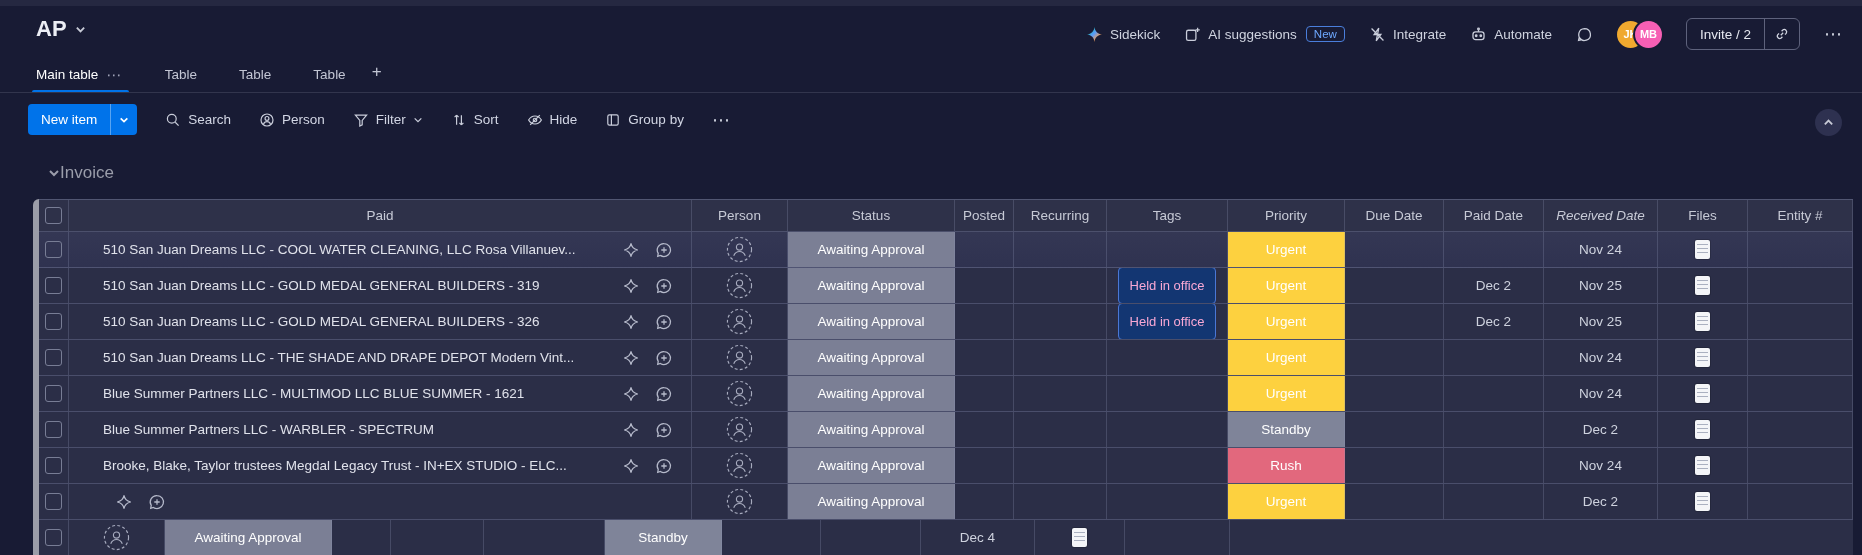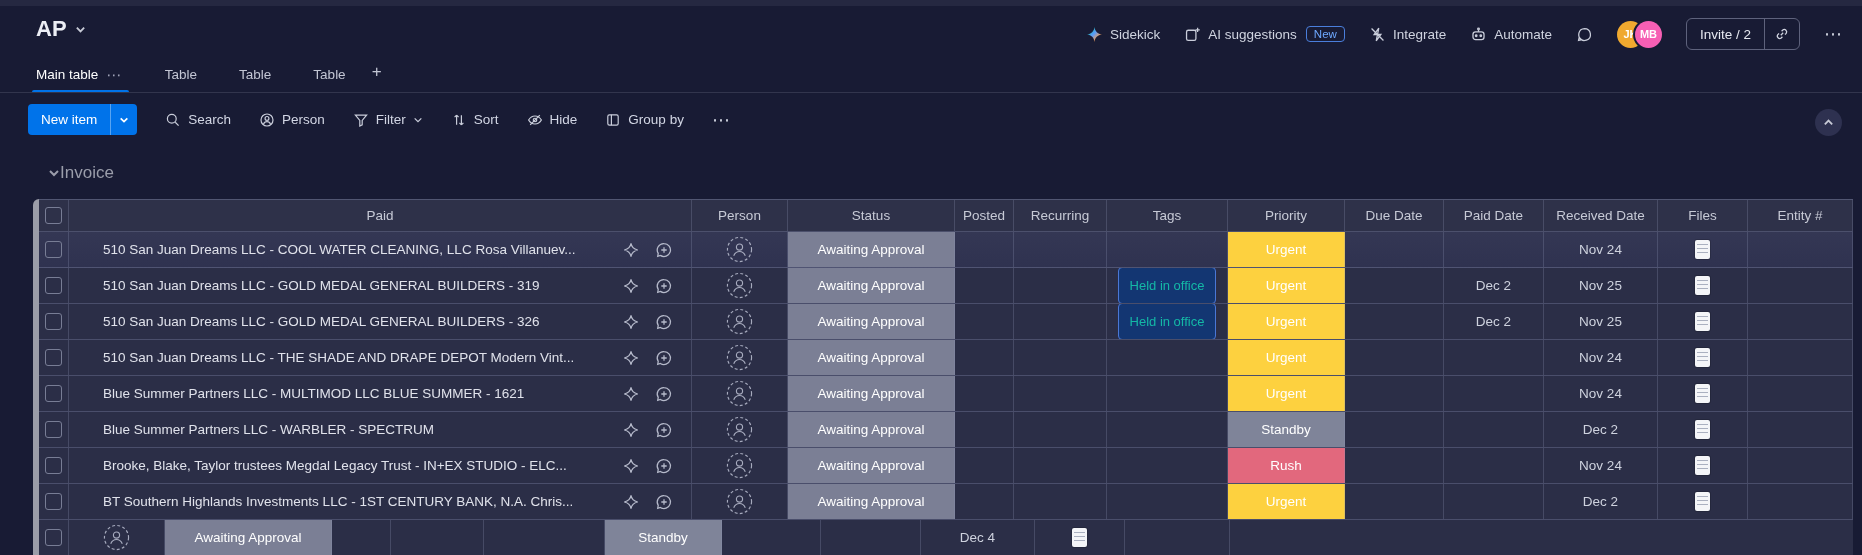--- a/index.html
+++ b/index.html
@@ -70,21 +70,21 @@
           border-right:1px solid rgba(140,146,180,.28); font-size:13.5px; color:#ced2de; overflow:hidden; }
   .trow.header .cell { color:#c7cad6; }
   .cell.cb { justify-content:center; }
   .checkbox { width:17px; height:17px; border:1.5px solid #787d95; border-radius:3px; background:transparent; cursor:pointer; }
   .cell.item { justify-content:flex-start; padding:0 18px 0 34px; color:#e0e2eb; }
   .item-name { flex:1 1 auto; white-space:nowrap; overflow:hidden; text-overflow:ellipsis; cursor:pointer; }
   .item-icons { display:flex; align-items:center; gap:15px; margin-left:12px; }
   .item-icons svg { width:18px; height:18px; stroke:#b6bacb; stroke-width:1.4; fill:none; cursor:pointer; }
   .avatar-ph svg { width:27px; height:27px; stroke:#a7abbe; stroke-width:1.2; fill:none; cursor:pointer; }
   .cell.fill { color:#ffffff; }
-  .tag-chip { background:#133672; border:1px solid #4a77d6; color:#14b8a6; font-size:13px;
+  .tag-chip { background:#133672; border:1px solid #4a77d6; color:#f9a8d4; font-size:13px;
               padding:10px 11px; border-radius:4px; white-space:nowrap; cursor:pointer; }
   .doc-icon { width:15px; height:19px; background:#f4f5f8; border-radius:2px; position:relative; cursor:pointer;
               box-shadow:0 0 0 1px rgba(0,0,0,.15); }
   .doc-icon::before { content:""; position:absolute; left:2px; right:2px; top:4px; height:11px;
               background:repeating-linear-gradient(180deg,#aab0c0 0 1.5px,transparent 1.5px 4px); }
 </style>
 </head>
 <body>
 
 <div class="topstrip"></div>
@@ -255,21 +255,21 @@
         </div>
         <div class="cell" style="width: 623px;">Paid</div>
         <div class="cell" style="width: 96px;">Person</div>
         <div class="cell" style="width: 167px;">Status</div>
         <div class="cell" style="width: 59px;">Posted</div>
         <div class="cell" style="width: 93px;">Recurring</div>
         <div class="cell" style="width: 121px;">Tags</div>
         <div class="cell" style="width: 117px;">Priority</div>
         <div class="cell" style="width: 99px;">Due Date</div>
         <div class="cell" style="width: 100px;">Paid Date</div>
-        <div class="cell" style="width: 114px;">Received Date</div>
+        <div class="cell" style="width: 114px; font-style: italic;">Received Date</div>
         <div class="cell" style="width: 90px;">Files</div>
         <div class="cell" style="width: 105px;">Entity #</div>
       </div>
       <div class="trow hovered">
         <div class="cell cb" style="width: 30px;">
           <div class="checkbox"></div>
         </div>
         <div class="cell item" style="width: 623px;">
           <span class="item-name">510 San Juan Dreams LLC - COOL WATER CLEANING, LLC Rosa Villanuev...</span>
           <span class="item-icons">
@@ -520,21 +520,20 @@
         <div class="cell" style="width: 90px;">
           <div class="doc-icon"></div>
         </div>
         <div class="cell" style="width: 105px;"></div>
       </div>
       <div class="trow">
         <div class="cell cb" style="width: 30px;">
           <div class="checkbox"></div>
         </div>
         <div class="cell item" style="width: 623px;">
-          <span class="item-name">BT Southern Highlands Investments LLC - 1ST CENTURY BANK, N.A. Chris...</span>
           <span class="item-icons">
             <svg viewBox="0 0 20 20">
               <path d="M10 2.5c.5 4 3 6.5 7.5 7.5-4.5 1-7 3.5-7.5 7.5-.5-4-3-6.5-7.5-7.5 4.5-1 7-3.5 7.5-7.5z"></path>
             </svg>
             <svg viewBox="0 0 20 20">
               <path d="M10 2.8a7.2 7.2 0 1 1-4 13.2L3 17l.6-3.2A7.2 7.2 0 0 1 10 2.8z"></path>
               <path d="M10 7v6M7 10h6"></path>
             </svg>
           </span>
         </div>

